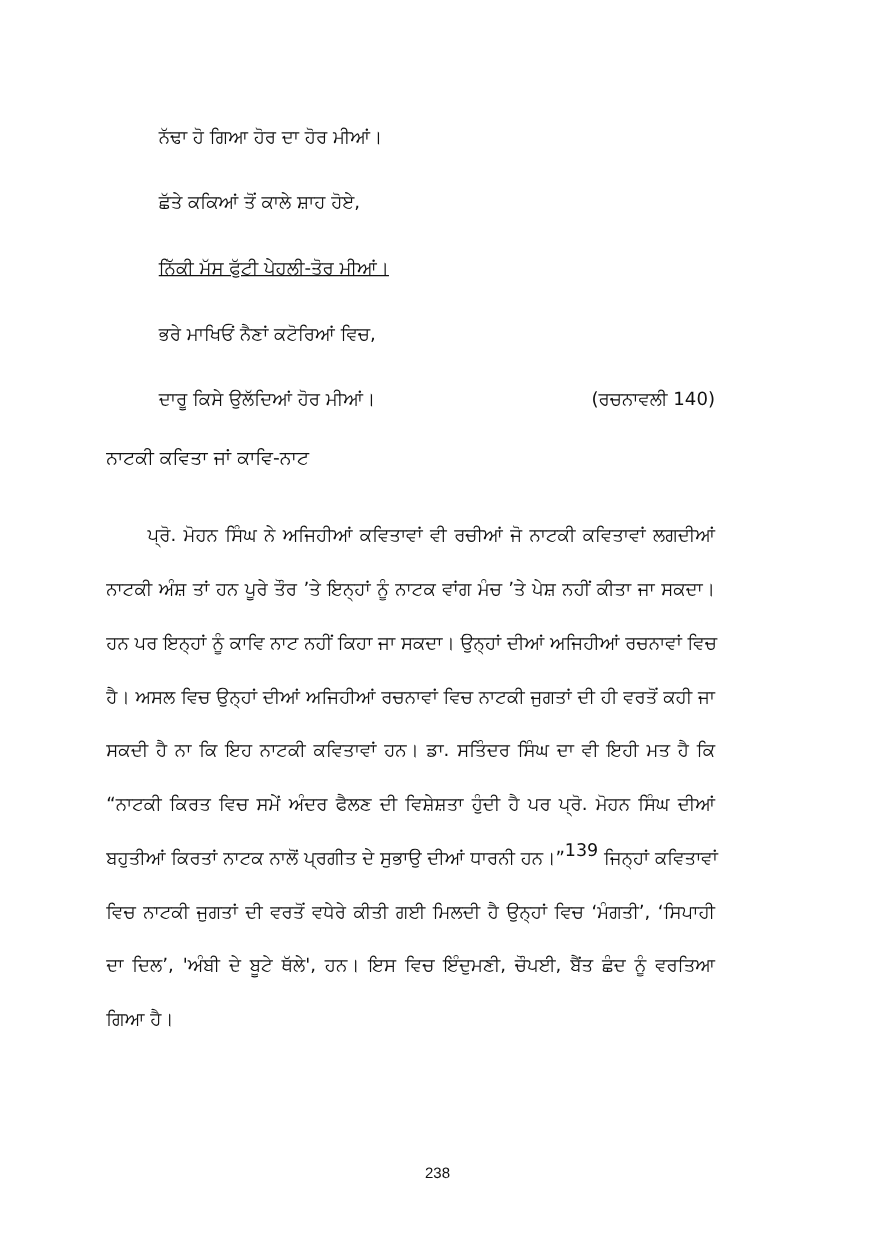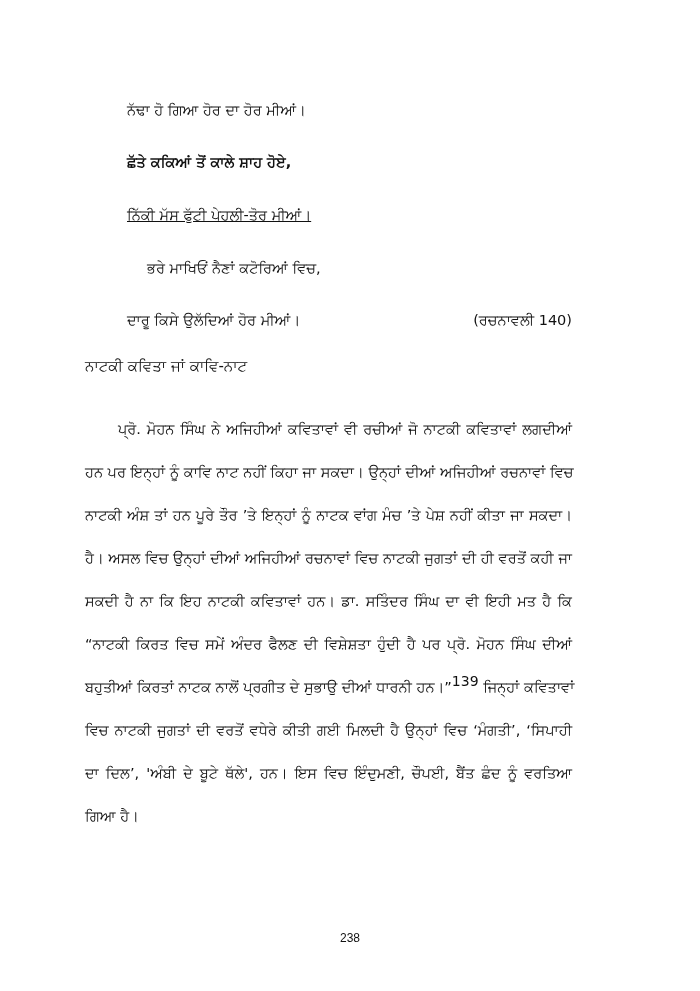--- a/index.html
+++ b/index.html
@@ -83,40 +83,40 @@
     }
   </style>
 </head>
 <body>
 
 <div class="page">
 
   <div class="verse" style="top:90px;">
     <span>ਨੱਢਾ ਹੋ ਗਿਆ ਹੋਰ ਦਾ ਹੋਰ ਮੀਆਂ।</span>
   </div>
-  <div class="verse" style="top:142px;font-weight:bold;">
+  <div class="verse" style="top:142px;">
     <span>ਛੱਤੇ ਕਕਿਆਂ ਤੋਂ ਕਾਲੇ ਸ਼ਾਹ ਹੋਏ,</span>
   </div>
   <div class="verse" style="top:195px;text-decoration:underline;">
     <span>ਨਿੱਕੀ ਮੱਸ ਫੁੱਟੀ ਪੇਹਲੀ-ਤੋਰ ਮੀਆਂ।</span>
   </div>
-  <div class="verse" style="top:248px;margin-left:20px;">
+  <div class="verse" style="top:248px;">
     <span>ਭਰੇ ਮਾਖਿਓਂ ਨੈਣਾਂ ਕਟੋਰਿਆਂ ਵਿਚ,</span>
   </div>
   <div class="verse" style="top:300px;">
     <span>ਦਾਰੂ ਕਿਸੇ ਉਲੱਦਿਆਂ ਹੋਰ ਮੀਆਂ।</span>
     <span class="cite">(ਰਚਨਾਵਲੀ 140)</span>
   </div>
 
   <div class="heading">ਨਾਟਕੀ ਕਵਿਤਾ ਜਾਂ ਕਾਵਿ-ਨਾਟ</div>
 
   <div class="para">
     <span class="line first">ਪ੍ਰੋ. ਮੋਹਨ ਸਿੰਘ ਨੇ ਅਜਿਹੀਆਂ ਕਵਿਤਾਵਾਂ ਵੀ ਰਚੀਆਂ ਜੋ ਨਾਟਕੀ ਕਵਿਤਾਵਾਂ ਲਗਦੀਆਂ</span>
+    <span class="line">ਨਾਟਕੀ ਅੰਸ਼ ਤਾਂ ਹਨ ਪੂਰੇ ਤੌਰ ’ਤੇ ਇਨ੍ਹਾਂ ਨੂੰ ਨਾਟਕ ਵਾਂਗ ਮੰਚ ’ਤੇ ਪੇਸ਼ ਨਹੀਂ ਕੀਤਾ ਜਾ ਸਕਦਾ।</span>
     <span class="line">ਹਨ ਪਰ ਇਨ੍ਹਾਂ ਨੂੰ ਕਾਵਿ ਨਾਟ ਨਹੀਂ ਕਿਹਾ ਜਾ ਸਕਦਾ। ਉਨ੍ਹਾਂ ਦੀਆਂ ਅਜਿਹੀਆਂ ਰਚਨਾਵਾਂ ਵਿਚ</span>
-    <span class="line">ਨਾਟਕੀ ਅੰਸ਼ ਤਾਂ ਹਨ ਪੂਰੇ ਤੌਰ ’ਤੇ ਇਨ੍ਹਾਂ ਨੂੰ ਨਾਟਕ ਵਾਂਗ ਮੰਚ ’ਤੇ ਪੇਸ਼ ਨਹੀਂ ਕੀਤਾ ਜਾ ਸਕਦਾ।</span>
     <span class="line">ਹੈ। ਅਸਲ ਵਿਚ ਉਨ੍ਹਾਂ ਦੀਆਂ ਅਜਿਹੀਆਂ ਰਚਨਾਵਾਂ ਵਿਚ ਨਾਟਕੀ ਜੁਗਤਾਂ ਦੀ ਹੀ ਵਰਤੋਂ ਕਹੀ ਜਾ</span>
     <span class="line">ਸਕਦੀ ਹੈ ਨਾ ਕਿ ਇਹ ਨਾਟਕੀ ਕਵਿਤਾਵਾਂ ਹਨ। ਡਾ. ਸਤਿੰਦਰ ਸਿੰਘ ਦਾ ਵੀ ਇਹੀ ਮਤ ਹੈ ਕਿ</span>
     <span class="line">“ਨਾਟਕੀ ਕਿਰਤ ਵਿਚ ਸਮੇਂ ਅੰਦਰ ਫੈਲਣ ਦੀ ਵਿਸ਼ੇਸ਼ਤਾ ਹੁੰਦੀ ਹੈ ਪਰ ਪ੍ਰੋ. ਮੋਹਨ ਸਿੰਘ ਦੀਆਂ</span>
     <span class="line"><span>ਬਹੁਤੀਆਂ ਕਿਰਤਾਂ ਨਾਟਕ ਨਾਲੋਂ ਪ੍ਰਗੀਤ ਦੇ ਸੁਭਾਉ ਦੀਆਂ ਧਾਰਨੀ ਹਨ।”</span><sup>139</sup><span> ਜਿਨ੍ਹਾਂ ਕਵਿਤਾਵਾਂ</span></span>
     <span class="line">ਵਿਚ ਨਾਟਕੀ ਜੁਗਤਾਂ ਦੀ ਵਰਤੋਂ ਵਧੇਰੇ ਕੀਤੀ ਗਈ ਮਿਲਦੀ ਹੈ ਉਨ੍ਹਾਂ ਵਿਚ ‘ਮੰਗਤੀ’, ‘ਸਿਪਾਹੀ</span>
     <span class="line">ਦਾ ਦਿਲ’, 'ਅੰਬੀ ਦੇ ਬੂਟੇ ਥੱਲੇ', ਹਨ। ਇਸ ਵਿਚ ਇੰਦੁਮਣੀ, ਚੌਪਈ, ਬੈਂਤ ਛੰਦ ਨੂੰ ਵਰਤਿਆ</span>
     <span class="line last">ਗਿਆ ਹੈ।</span>
   </div>
 
   <div class="page-number">238</div>

